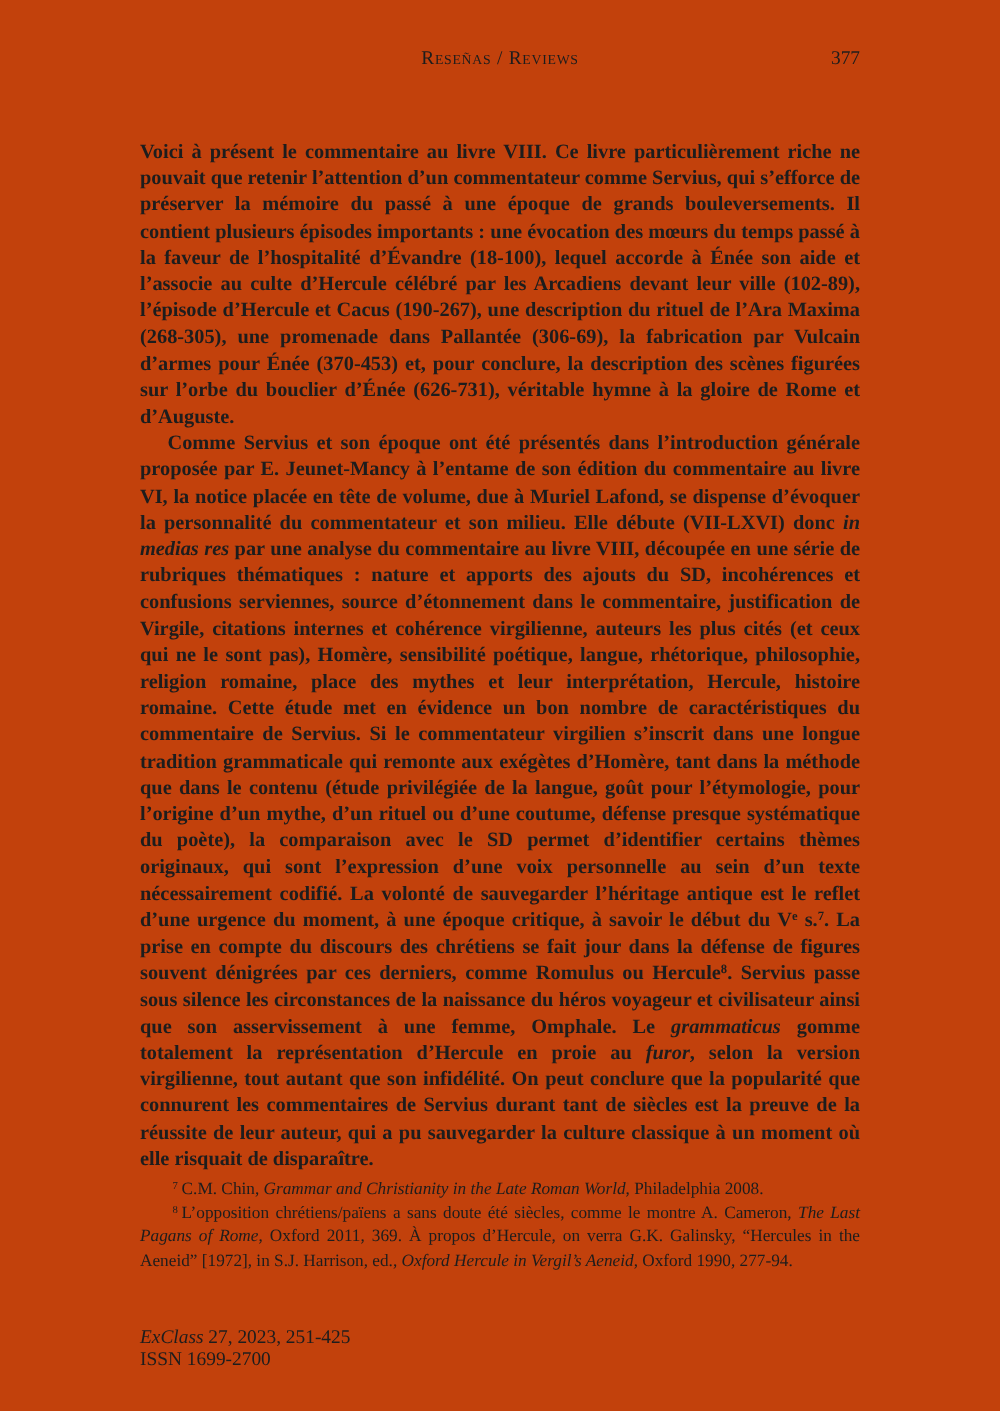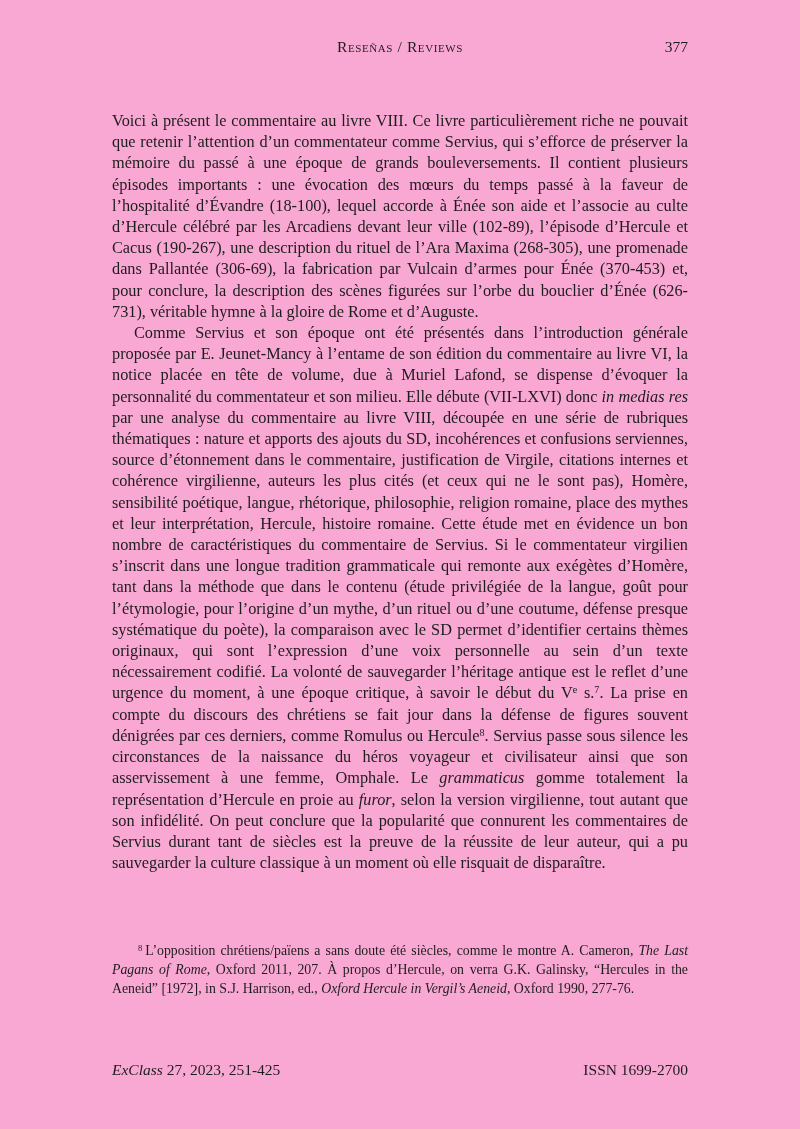--- a/index.html
+++ b/index.html
@@ -4,39 +4,40 @@
 <style>
   * { margin: 0; padding: 0; box-sizing: border-box; }
   html, body { background: #ffffff; }
   body {
     width: 800px; height: 1129px;
     position: relative;
     font-family: "Liberation Serif", serif;
     color: #1d1d1d;
     -webkit-font-smoothing: antialiased;
   }
-  .page { position: absolute; inset: 0; background: #f9a8d4; overflow: hidden; }
+  .page { position: absolute; inset: 0; background: #c2410c; overflow: hidden; }
 
   .running-head {
     position: absolute; top: 38px; left: 112px; right: 112px; height: 22px;
     font-size: 15.5px;
   }
   .rh-title {
     position: absolute; left: 0; right: 0; top: 0;
     text-align: center;
     font-variant: small-caps;
     letter-spacing: 0.6px;
   }
   .rh-page { position: absolute; right: 0; top: 0; margin-left: 27px; }
 
   .body-text {
     position: absolute; top: 110px; left: 112px; width: 576px;
     font-size: 16.3px; line-height: 21.2px;
     text-align: justify;
     hyphens: none;
+    font-weight: bold;
   }
   .para { margin: 0; }
   .para.indent { text-indent: 22px; }
 
   em { font-style: italic; }
   sup {
     font-size: 0.62em; line-height: 0;
     vertical-align: baseline; position: relative; top: -0.5em;
   }
 
@@ -44,41 +45,43 @@
     position: absolute; top: 941px; left: 112px; width: 576px;
     font-size: 13.8px; line-height: 19.2px;
     text-align: justify;
     hyphens: none;
   }
   .footnote { text-indent: 26px; }
   .footnote sup { margin-right: 3px; }
 
   .page-footer {
     position: absolute; top: 1061px; left: 112px; right: 112px;
-    display: flex; justify-content: space-between;
+    display: flex; 
     font-size: 15.5px;
+    flex-direction: column;
   }
 </style>
 </head>
 <body>
 
 <div class="page">
 
   <div class="running-head">
     <span class="rh-title">Reseñas / Reviews</span>
     <span class="rh-page">377</span>
   </div>
 
   <div class="body-text">
     <p class="para no-indent"><span>Voici à présent le commentaire au livre VIII. Ce livre particulièrement riche ne pouvait que retenir l’attention d’un commentateur comme Servius, qui s’efforce de préserver la mémoire du passé à une époque de grands bouleversements. Il contient plusieurs épisodes importants&nbsp;: une évocation des mœurs du temps passé à la faveur de l’hospitalité d’Évandre (18-100), lequel accorde à Énée son aide et l’associe au culte d’Hercule célébré par les Arcadiens devant leur ville (102-89), l’épisode d’Hercule et Cacus (190-267), une description du rituel de l’Ara Maxima (268-305), une promenade dans Pallantée (306-69), la fabrication par Vulcain d’armes pour Énée (370-453) et, pour conclure, la description des scènes figurées sur l’orbe du bouclier d’Énée (626-731), véritable hymne à la gloire de Rome et d’Auguste.</span></p>
     <p class="para indent"><span>Comme Servius et son époque ont été présentés dans l’introduction générale proposée par E. Jeunet-Mancy à l’entame de son édition du commentaire au livre VI, la notice placée en tête de volume, due à Muriel Lafond, se dispense d’évoquer la personnalité du commentateur et son milieu. Elle débute (VII-LXVI) donc </span><em>in medias res</em><span> par une analyse du commentaire au livre VIII, découpée en une série de rubriques thématiques&nbsp;: nature et apports des ajouts du SD, incohérences et confusions serviennes, source d’étonnement dans le commentaire, justification de Virgile, citations internes et cohérence virgilienne, auteurs les plus cités (et ceux qui ne le sont pas), Homère, sensibilité poétique, langue, rhétorique, philosophie, religion romaine, place des mythes et leur interprétation, Hercule, histoire romaine. Cette étude met en évidence un bon nombre de caractéristiques du commentaire de Servius. Si le commentateur virgilien s’inscrit dans une longue tradition grammaticale qui remonte aux exégètes d’Homère, tant dans la méthode que dans le contenu (étude privilégiée de la langue, goût pour l’étymologie, pour l’origine d’un mythe, d’un rituel ou d’une coutume, défense presque systématique du poète), la comparaison avec le SD permet d’identifier certains thèmes originaux, qui sont l’expression d’une voix personnelle au sein d’un texte nécessairement codifié. La volonté de sauvegarder l’héritage antique est le reflet d’une urgence du moment, à une époque critique, à savoir le début du V</span><sup>e</sup><span> s.</span><sup>7</sup><span>. La prise en compte du discours des chrétiens se fait jour dans la défense de figures souvent dénigrées par ces derniers, comme Romulus ou Hercule</span><sup>8</sup><span>. Servius passe sous silence les circonstances de la naissance du héros voyageur et civilisateur ainsi que son asservissement à une femme, Omphale. Le </span><em>grammaticus</em><span> gomme totalement la représentation d’Hercule en proie au </span><em>furor</em><span>, selon la version virgilienne, tout autant que son infidélité. On peut conclure que la popularité que connurent les commentaires de Servius durant tant de siècles est la preuve de la réussite de leur auteur, qui a pu sauvegarder la culture classique à un moment où elle risquait de disparaître.</span></p>
   </div>
 
   <div class="footnotes">
-    <p class="footnote"><sup>8</sup><span>L’opposition chrétiens/païens a sans doute été siècles, comme le montre A. Cameron, </span><em>The Last Pagans of Rome</em><span>, Oxford 2011, 207. À propos d’Hercule, on verra G.K. Galinsky, “Hercules in the Aeneid” [1972], in S.J. Harrison, ed., </span><em>Oxford Hercule in Vergil’s Aeneid</em><span>, Oxford 1990, 277-76.</span></p>
+    <p class="footnote"><sup>7</sup><span>C.M. Chin, </span><em>Grammar and Christianity in the Late Roman World</em><span>, Philadelphia 2008.</span></p>
+    <p class="footnote"><sup>8</sup><span>L’opposition chrétiens/païens a sans doute été siècles, comme le montre A. Cameron, </span><em>The Last Pagans of Rome</em><span>, Oxford 2011, 369. À propos d’Hercule, on verra G.K. Galinsky, “Hercules in the Aeneid” [1972], in S.J. Harrison, ed., </span><em>Oxford Hercule in Vergil’s Aeneid</em><span>, Oxford 1990, 277-94.</span></p>
   </div>
 
   <div class="page-footer">
     <span class="footer-left"><em>ExClass</em><span> 27, 2023, 251-425</span></span>
     <span class="footer-right">ISSN 1699-2700</span>
   </div>
 
 </div>
 
 </body></html>

